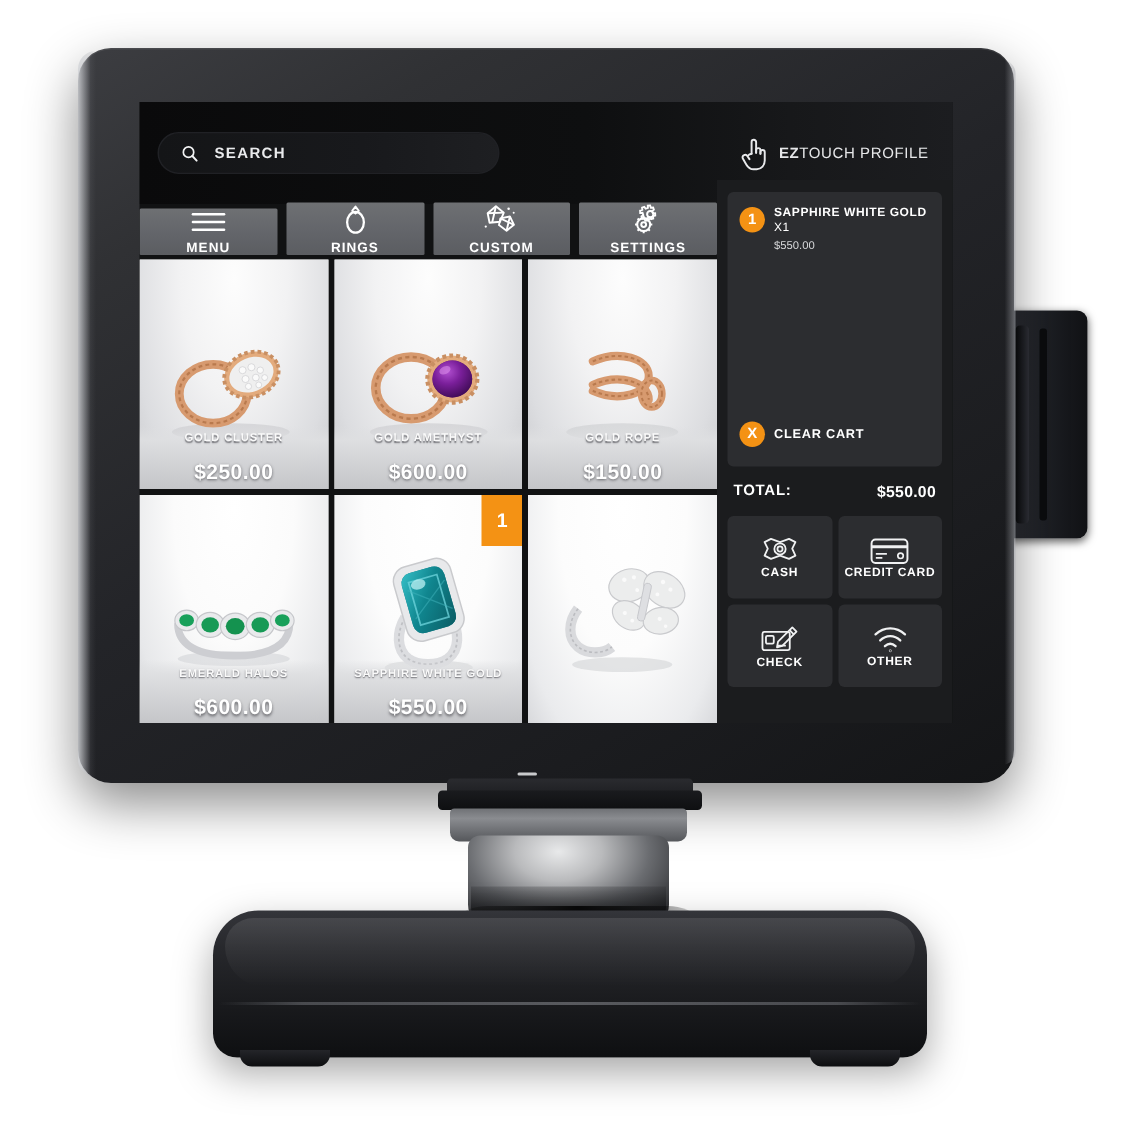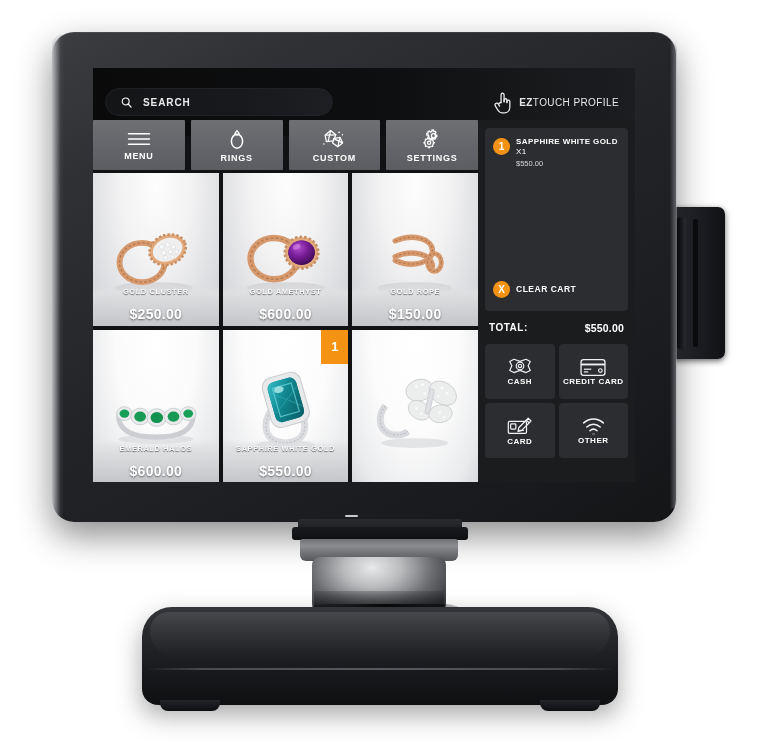--- a/index.html
+++ b/index.html
@@ -136,21 +136,21 @@
     color:#e9eaec; font-size:10px; font-weight:700; letter-spacing:.9px;
   }
   .profile { display:flex; align-items:center; gap:7px; padding-right:4px; }
   .profile-text { font-size:10px; letter-spacing:.4px; color:#e6e7e9; white-space:nowrap; }
   .profile-text b { font-weight:700; }
   .profile-text span { font-weight:400; }
 
   
   .navrow {
     position:absolute; left:0; top:52px; width:385px; height:50px;
-    display:flex; gap:6px; padding:0 0 0 0;
+    display:flex; gap:6px; padding:0 0 0 0;align-items:flex-end;
   }
   .navbtn {
     flex:1; background: linear-gradient(180deg,#6e7073 0%,#63656a 55%,#5b5d61 100%);
     display:flex; flex-direction:column; align-items:center; justify-content:center; gap:3px;
     border-radius:1px;
   }
   .navbtn .lbl { color:#fff; font-size:9px; font-weight:700; letter-spacing:.7px; }
 
   
   .grid {
@@ -518,21 +518,21 @@
         <div class="paybtn">
           <svg width="26" height="21" viewBox="0 0 30 24">
             <g fill="none" stroke="#f0f1f2" stroke-width="1.4" stroke-linejoin="round">
               <rect x="1.5" y="6" width="21" height="14" rx="1.6"></rect>
               <rect x="4.2" y="9" width="6" height="6" rx="1"></rect>
               <line x1="13" y1="16.5" x2="19.5" y2="16.5"></line>
               <path d="M13.5 13.5 24.5 2.5l3.2 3.2L16.7 16.7l-4 1.1z"></path>
               <path d="M22.4 4.6 25.8 8"></path>
             </g>
           </svg>
-          <span class="lbl">CARD</span>
+          <span class="lbl">CHECK</span>
         </div>
 
         <div class="paybtn">
           <svg width="25" height="19" viewBox="0 0 28 21">
             <g fill="none" stroke="#f0f1f2" stroke-width="1.7" stroke-linecap="round">
               <path d="M3 6.5c6.5-6 15.5-6 22 0"></path>
               <path d="M6.5 11c4.5-4.2 10.5-4.2 15 0"></path>
               <path d="M10 15.3c2.6-2.4 5.4-2.4 8 0"></path>
               <circle cx="14" cy="18.8" r=".2"></circle>
             </g>

